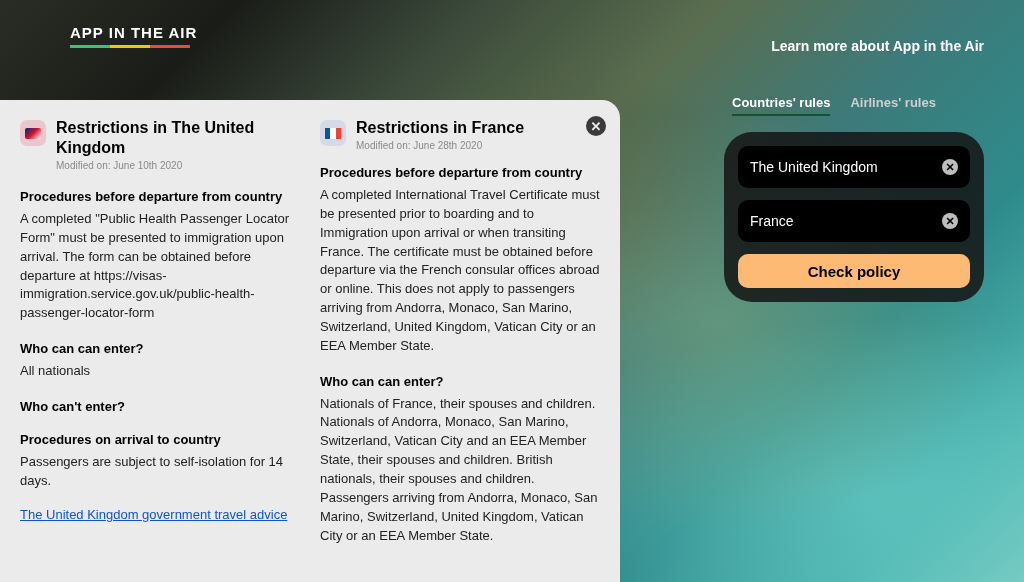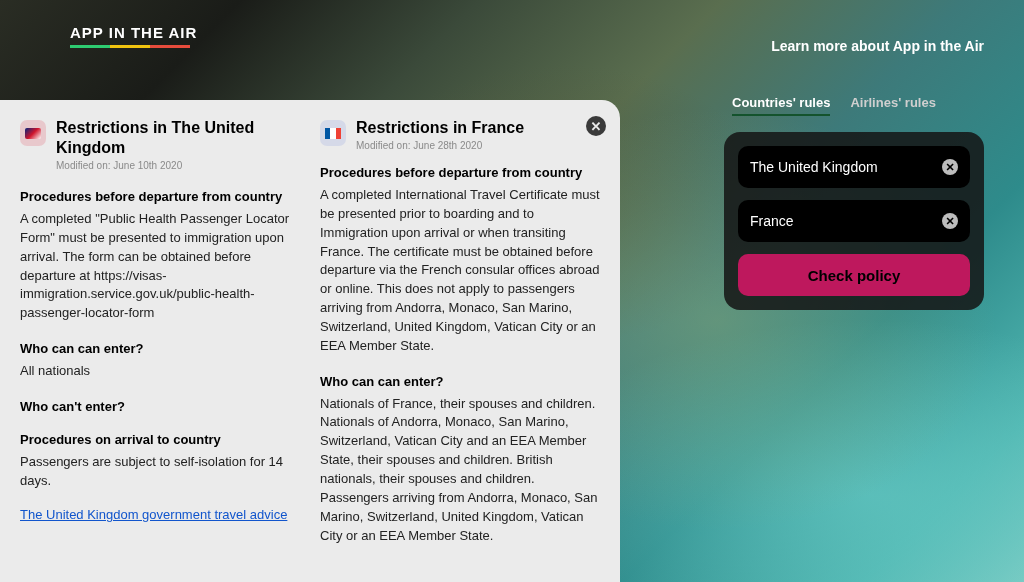--- a/index.html
+++ b/index.html
@@ -73,36 +73,36 @@
 
   .right-panel {
     position: absolute; top: 95px; right: 40px; width: 260px;
     z-index: 4;
   }
   .tabs { display:flex; gap: 20px; margin: 0 0 16px 8px; font-size: 13px; font-weight:600; }
   .tab { cursor:pointer; padding-bottom: 4px; color:#cfcfcf; }
   .tab.active { color:#fff; border-bottom: 2px solid #14532d; }
   .policy-card {
     background: rgba(20,20,20,0.85);
-    border-radius: 16px;
+    border-radius: 28px;
     padding: 14px;
     display:flex; flex-direction:column; gap:12px;
   }
   .field {
     background:#000; border-radius:10px; height:42px;
     display:flex; align-items:center; justify-content:space-between;
     padding: 0 12px; color:#fff; font-size:14px; font-weight:500;
   }
   .field .clear {
     width:16px; height:16px; border-radius:50%; background:#bdbdbd; color:#000;
     display:flex; align-items:center; justify-content:center; font-size:11px; font-weight:800; cursor:pointer;
   }
   .check-btn {
-    background:#be185d; color:#000; border:none; border-radius:10px;
-    height:42px; font-size:15px; font-weight:800; cursor:pointer;
+    background:#fdba74; color:#000; border:none; border-radius:10px;
+    height:34px; font-size:15px; font-weight:800; cursor:pointer;
   }
 </style>
 </head>
 <body>
 
 <div class="bg-overlay"></div>
 
 <div class="top-bar">
   <div class="logo">
     <div class="logo-text">APP IN THE AIR</div>

